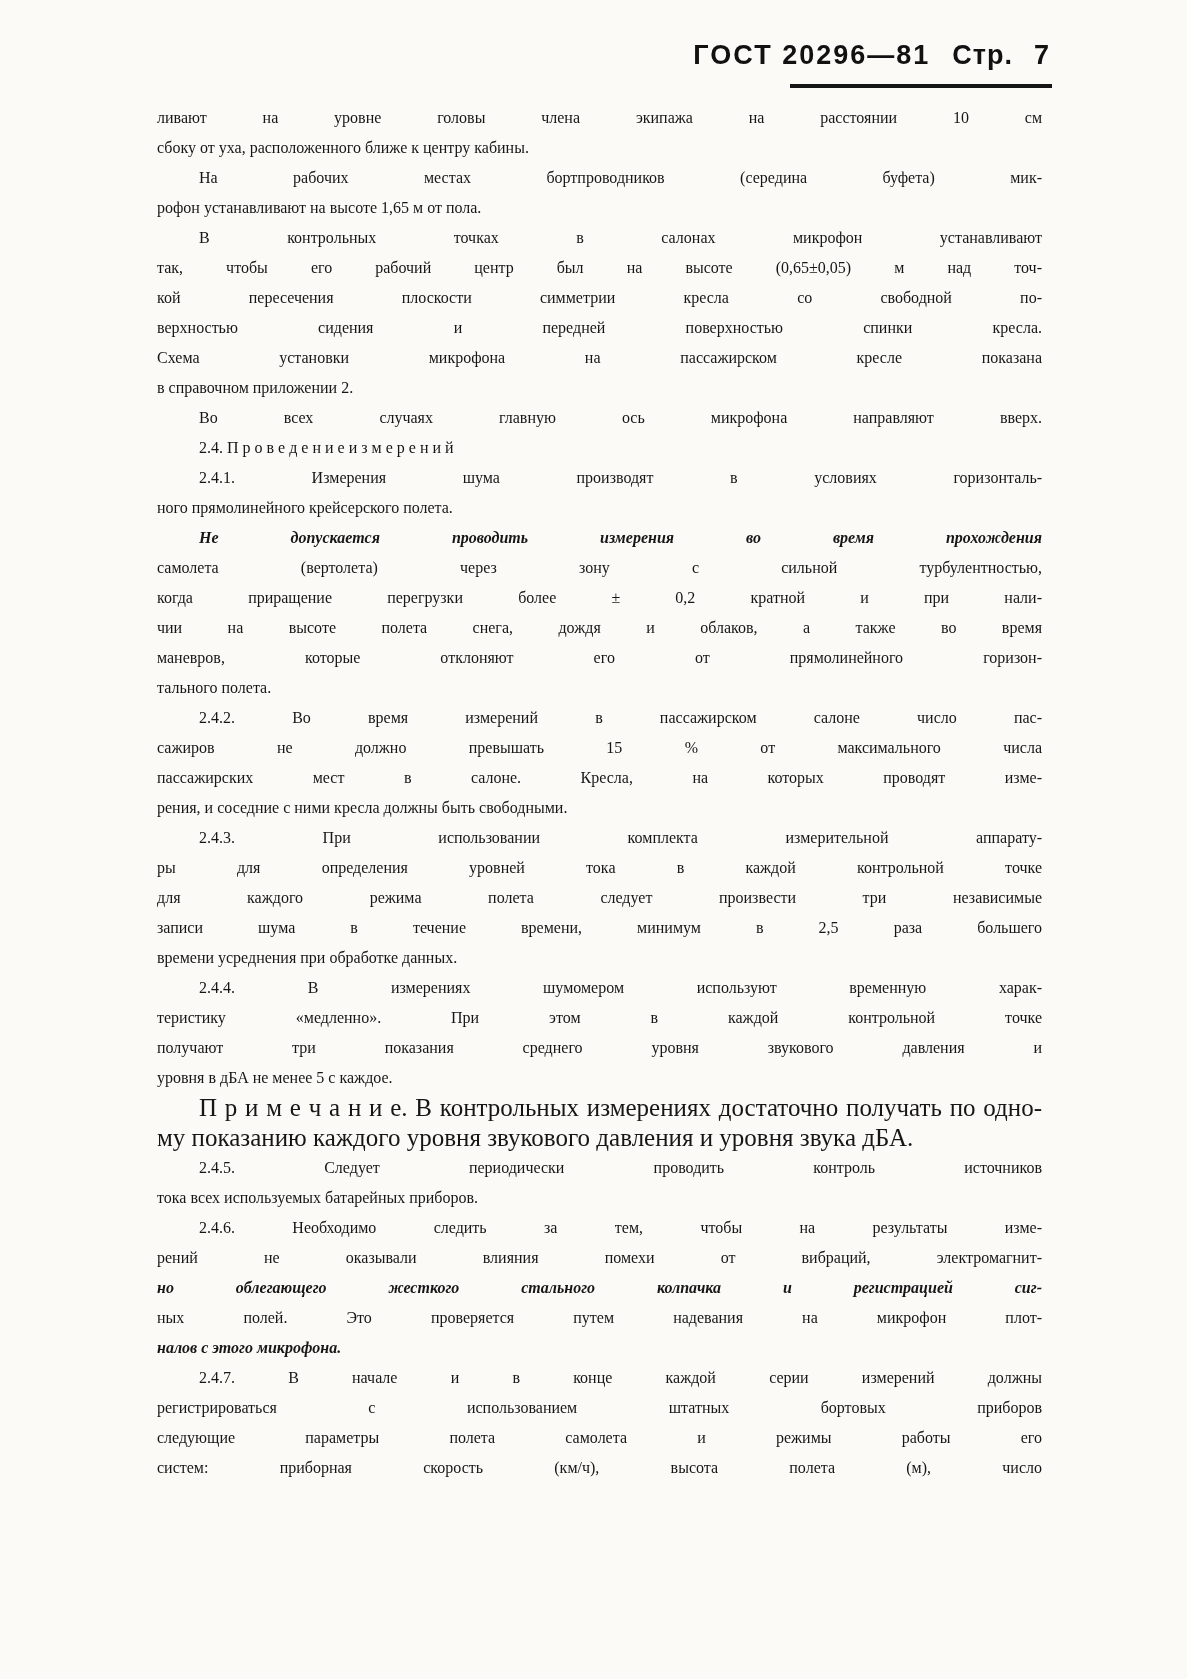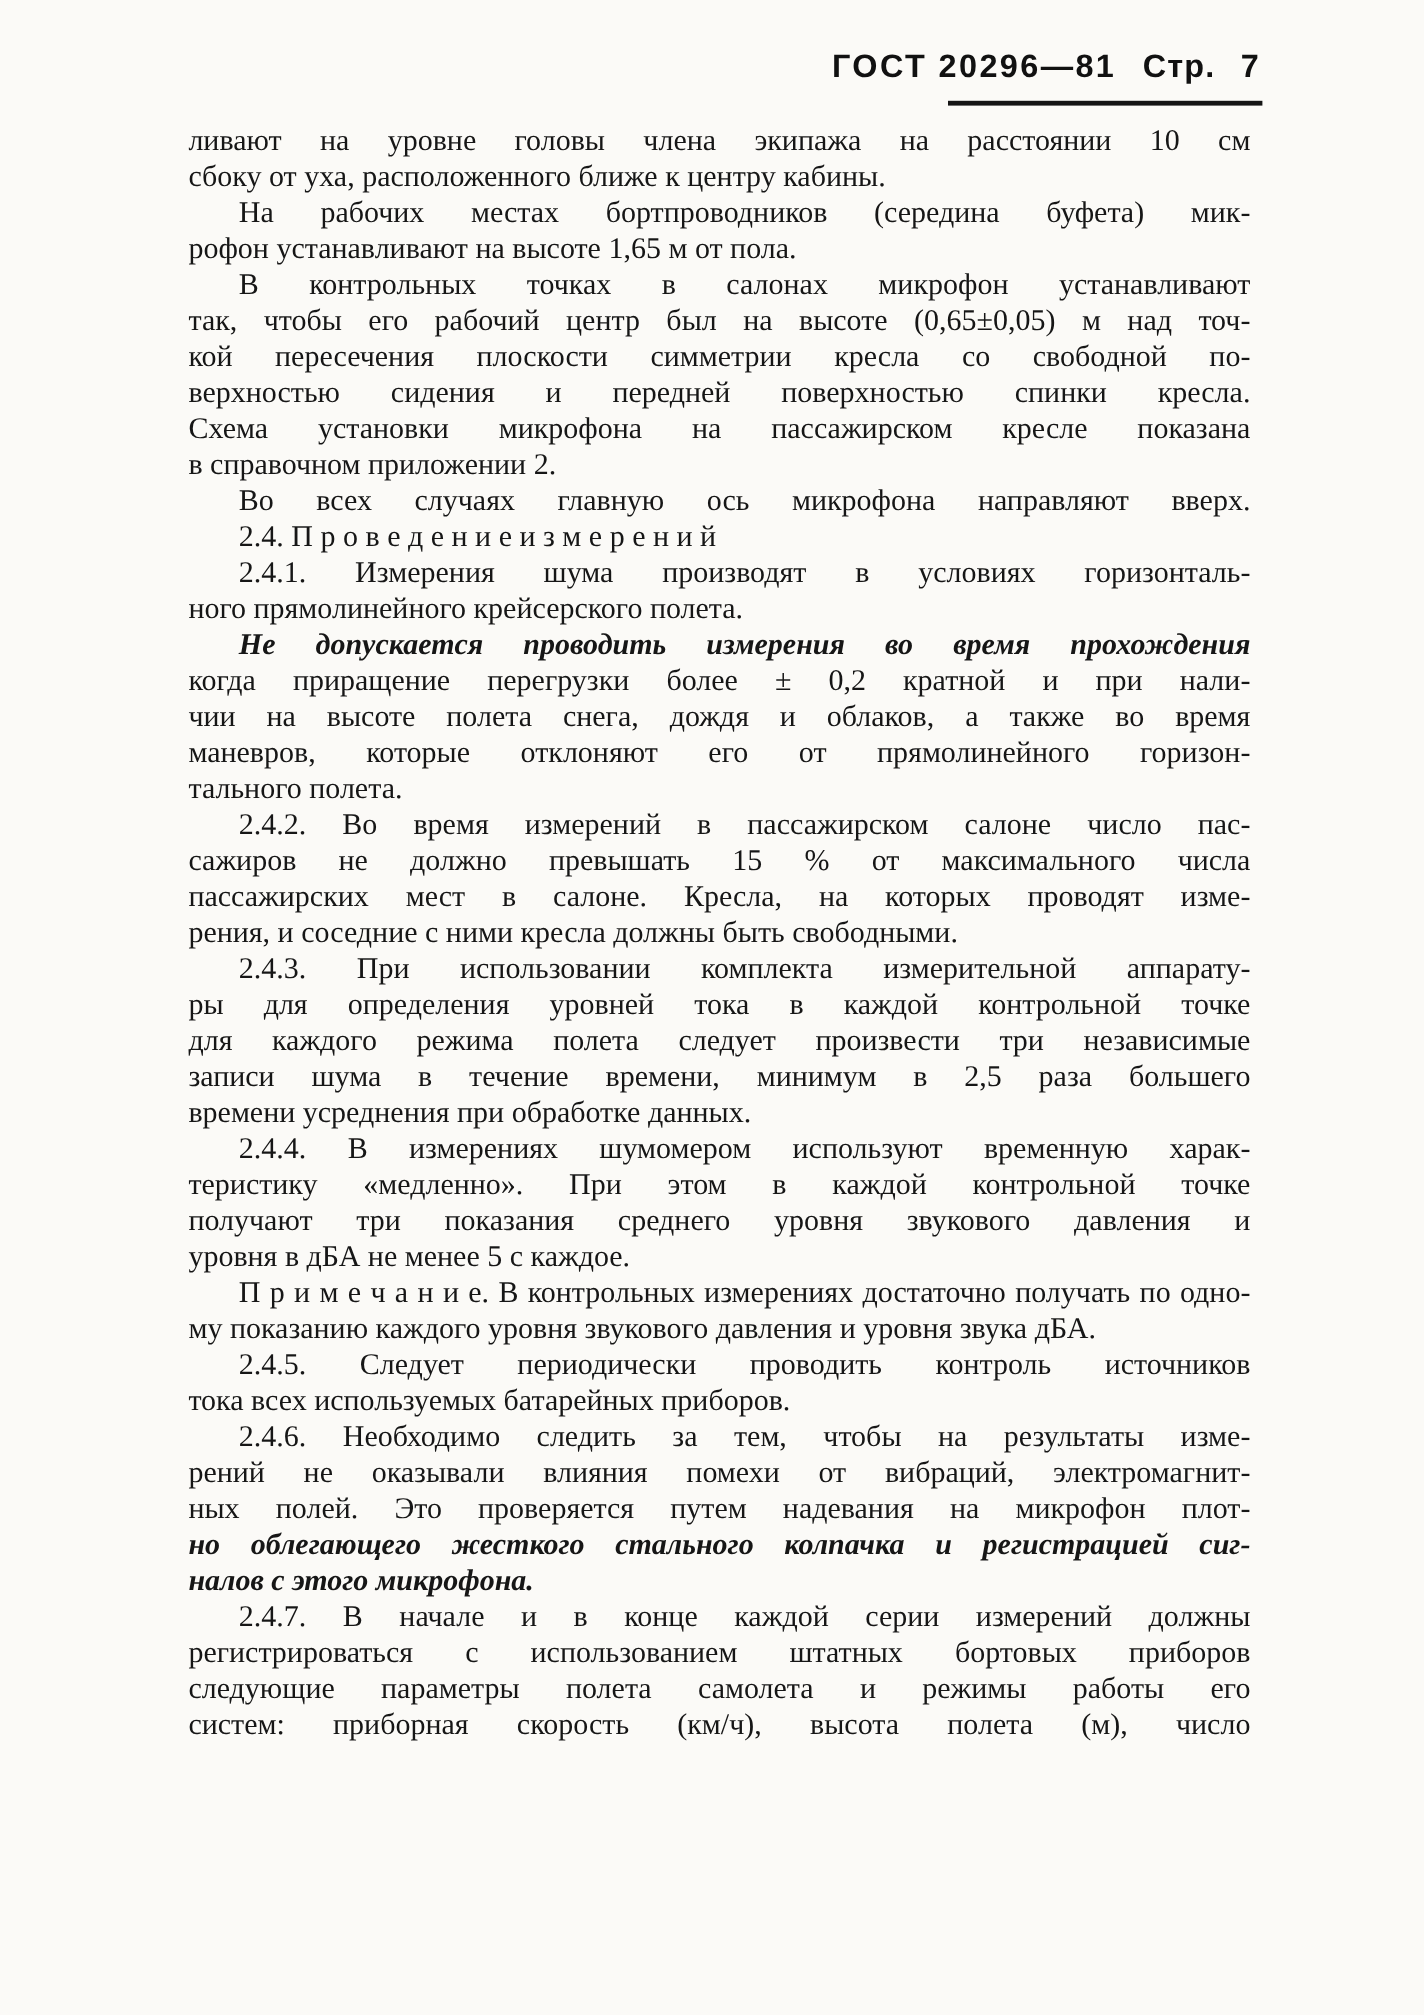--- a/index.html
+++ b/index.html
@@ -39,21 +39,21 @@
     height: 4px;
     background: #151515;
   }
   .text-block {
     position: absolute;
     top: 103px;
     left: 157px;
     width: 885px;
   }
   .line {
-    font-size: 25px;
+    font-size: 16px;
     line-height: 30px;
     height: 30px;
     white-space: nowrap;
     text-align: left;
     color: #161616;
   }
   .line.justify {
     white-space: normal;
     text-align: justify;
     text-align-last: justify;
@@ -84,20 +84,21 @@
     <div class="line justify">так, чтобы его рабочий центр был на высоте (0,65±0,05) м над точ-</div>
     <div class="line justify">кой пересечения плоскости симметрии кресла со свободной по-</div>
     <div class="line justify">верхностью сидения и передней поверхностью спинки кресла.</div>
     <div class="line justify">Схема установки микрофона на пассажирском кресле показана</div>
     <div class="line">в справочном приложении 2.</div>
     <div class="line justify indent">Во всех случаях главную ось микрофона направляют вверх.</div>
     <div class="line indent">2.4. П р о в е д е н и е   и з м е р е н и й</div>
     <div class="line justify indent">2.4.1. Измерения шума производят в условиях горизонталь-</div>
     <div class="line">ного прямолинейного крейсерского полета.</div>
     <div class="line justify indent bold">Не допускается проводить измерения во время прохождения</div>
+    <div class="line justify">самолета (вертолета) через зону с сильной турбулентностью,</div>
     <div class="line justify">когда приращение перегрузки более ± 0,2 кратной и при нали-</div>
     <div class="line justify">чии на высоте полета снега, дождя и облаков, а также во время</div>
     <div class="line justify">маневров, которые отклоняют его от прямолинейного горизон-</div>
     <div class="line">тального полета.</div>
     <div class="line justify indent">2.4.2. Во время измерений в пассажирском салоне число пас-</div>
     <div class="line justify">сажиров не должно превышать 15 % от максимального числа</div>
     <div class="line justify">пассажирских мест в салоне. Кресла, на которых проводят изме-</div>
     <div class="line">рения, и соседние с ними кресла должны быть свободными.</div>
     <div class="line justify indent">2.4.3. При использовании комплекта измерительной аппарату-</div>
     <div class="line justify">ры для определения уровней тока в каждой контрольной точке</div>
@@ -107,20 +108,20 @@
     <div class="line justify indent">2.4.4. В измерениях шумомером используют временную харак-</div>
     <div class="line justify">теристику «медленно». При этом в каждой контрольной точке</div>
     <div class="line justify">получают три показания среднего уровня звукового давления и</div>
     <div class="line">уровня в дБА не менее 5 с каждое.</div>
     <div class="line justify indent small">П р и м е ч а н и е.  В контрольных измерениях достаточно получать по одно-</div>
     <div class="line small">му показанию каждого уровня звукового давления и уровня звука дБА.</div>
     <div class="line justify indent">2.4.5. Следует периодически проводить контроль источников</div>
     <div class="line">тока всех используемых батарейных приборов.</div>
     <div class="line justify indent">2.4.6. Необходимо следить за тем, чтобы на результаты изме-</div>
     <div class="line justify">рений не оказывали влияния помехи от вибраций, электромагнит-</div>
+    <div class="line justify bold">но облегающего жесткого стального колпачка и регистрацией сиг-</div>
     <div class="line justify">ных полей. Это проверяется путем надевания на микрофон плот-</div>
-    <div class="line justify bold">но облегающего жесткого стального колпачка и регистрацией сиг-</div>
     <div class="line bold">налов с этого микрофона.</div>
     <div class="line justify indent">2.4.7. В начале и в конце каждой серии измерений должны</div>
     <div class="line justify">регистрироваться с использованием штатных бортовых приборов</div>
     <div class="line justify">следующие параметры полета самолета и режимы работы его</div>
     <div class="line justify">систем: приборная скорость (км/ч), высота полета (м), число</div>
   </div>
 
 </body></html>

